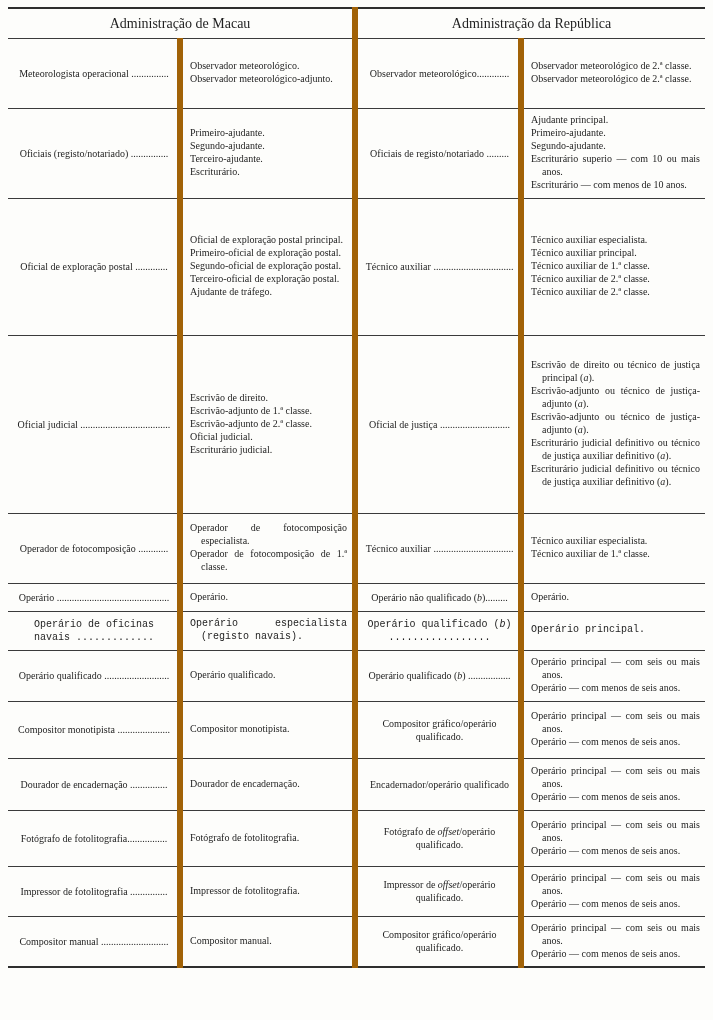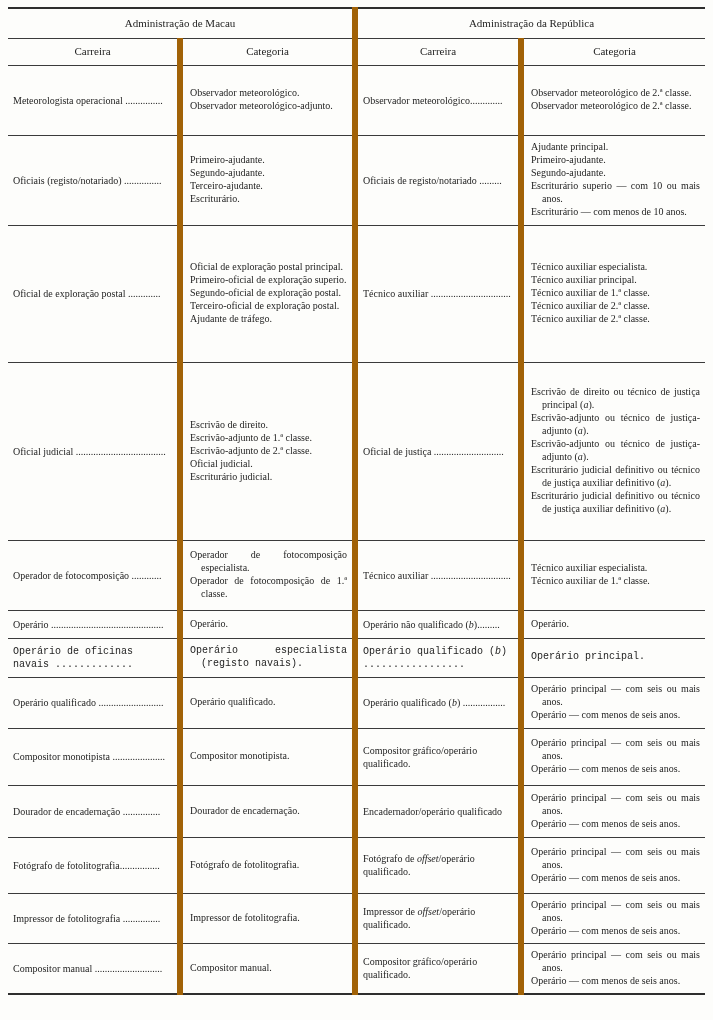--- a/index.html
+++ b/index.html
@@ -26,40 +26,40 @@
     font-size: 10px;
     line-height: 13px;
   }
   col.c1 { width: 172px; }
   col.c2 { width: 175px; }
   col.c3 { width: 166px; }
   col.c4 { width: 184px; }
 
   thead th {
     font-weight: normal;
-    font-size: 11px;
+    font-size: 14px;
     text-align: center;
     vertical-align: middle;
     border-bottom: 1.5px solid #3b3b3b;
     padding: 2px;
   }
   thead tr.span-row { height: 30px; }
   thead tr.cols-row { height: 27px; }
 
   th + th, td + td { border-left: 6px solid #a16207; }
 
   tbody td {
     border-bottom: 1.5px solid #3b3b3b;
     vertical-align: middle;
   }
   tbody tr:last-child td { border-bottom: none; }
 
   td.carreira {
     padding: 4px 2px 4px 5px;
-    text-align: left;
+    text-align: center;
     word-break: break-word;
   }
   td.categoria {
     padding: 4px 5px 6px 7px;
   }
   .cat-item {
     padding-left: 11px;
     text-indent: -11px;
     text-align: justify;
   }
@@ -87,26 +87,20 @@
       <col class="c1">
         <col class="c2">
         <col class="c3">
         <col class="c4">
     </colgroup>
     <thead>
       <tr class="span-row">
         <th colspan="2">Administração de Macau</th>
         <th colspan="2">Administração da República</th>
       </tr>
-      <tr class="cols-row">
-        <th>Carreira</th>
-        <th>Categoria</th>
-        <th>Carreira</th>
-        <th>Categoria</th>
-      </tr>
     </thead>
     <tbody id="rows-body">
         <tr>
           <td class="carreira">Meteorologista operacional ...............</td>
           <td class="categoria">
             <div class="cat-item">Observador meteorológico.</div>
             <div class="cat-item">Observador meteorológico-adjunto.</div>
           </td>
           <td class="carreira">Observador meteorológico.............</td>
           <td class="categoria">
@@ -128,21 +122,21 @@
             <div class="cat-item">Primeiro-ajudante.</div>
             <div class="cat-item">Segundo-ajudante.</div>
             <div class="cat-item">Escriturário superio — com 10 ou mais anos.</div>
             <div class="cat-item">Escriturário — com menos de 10 anos.</div>
           </td>
         </tr>
         <tr>
           <td class="carreira">Oficial de exploração postal .............</td>
           <td class="categoria">
             <div class="cat-item">Oficial de exploração postal principal.</div>
-            <div class="cat-item">Primeiro-oficial de exploração superio.</div>
+            <div class="cat-item">Primeiro-oficial de exploração postal.</div>
             <div class="cat-item">Segundo-oficial de exploração postal.</div>
             <div class="cat-item">Terceiro-oficial de exploração postal.</div>
             <div class="cat-item">Ajudante de tráfego.</div>
           </td>
           <td class="carreira">Técnico auxiliar ................................</td>
           <td class="categoria">
             <div class="cat-item">Técnico auxiliar especialista.</div>
             <div class="cat-item">Técnico auxiliar principal.</div>
             <div class="cat-item">Técnico auxiliar de 1.ª classe.</div>
             <div class="cat-item">Técnico auxiliar de 2.ª classe.</div>

